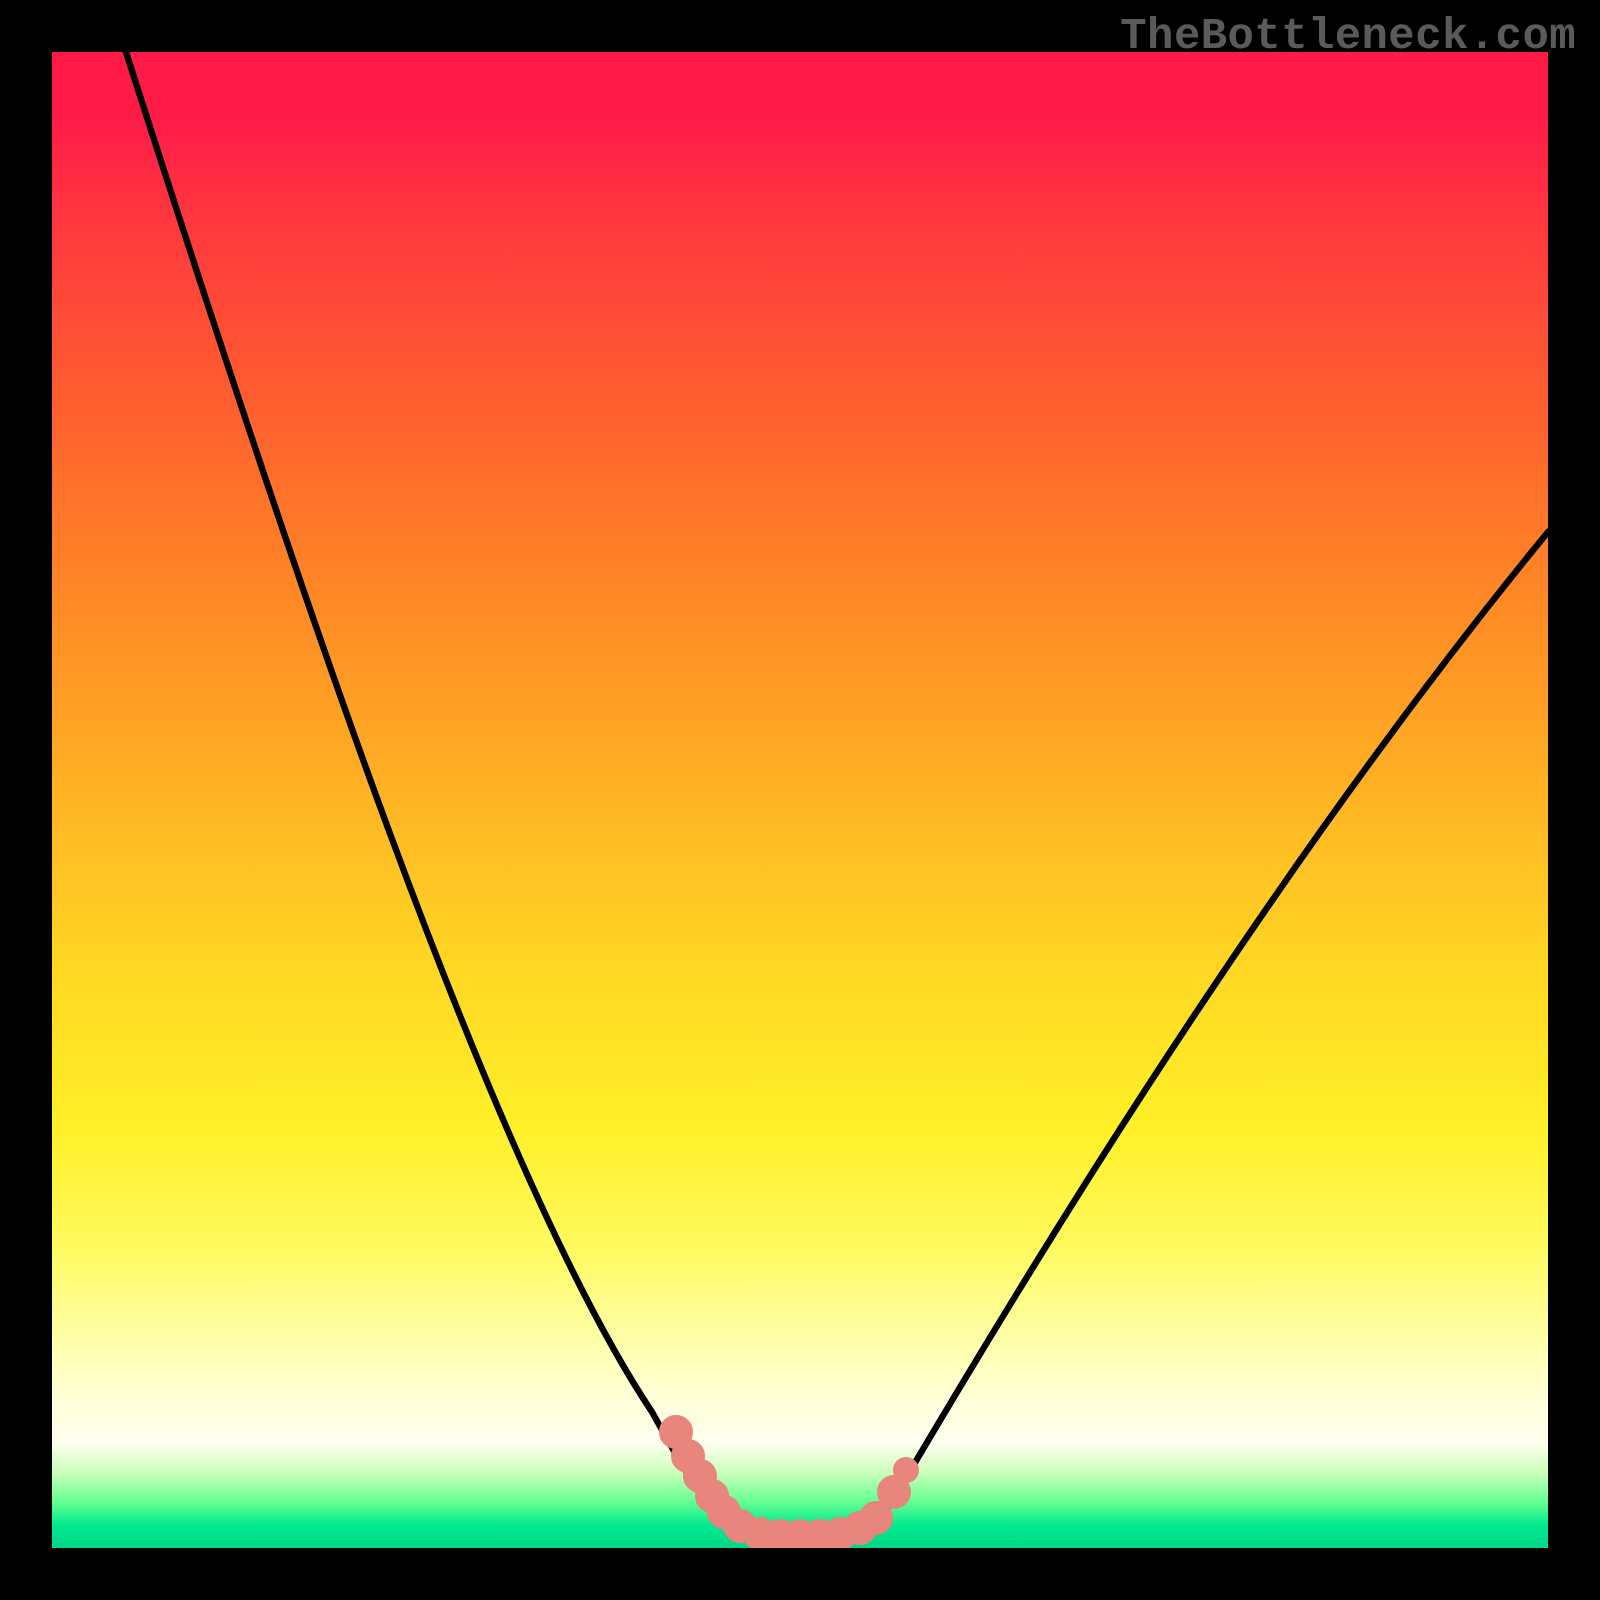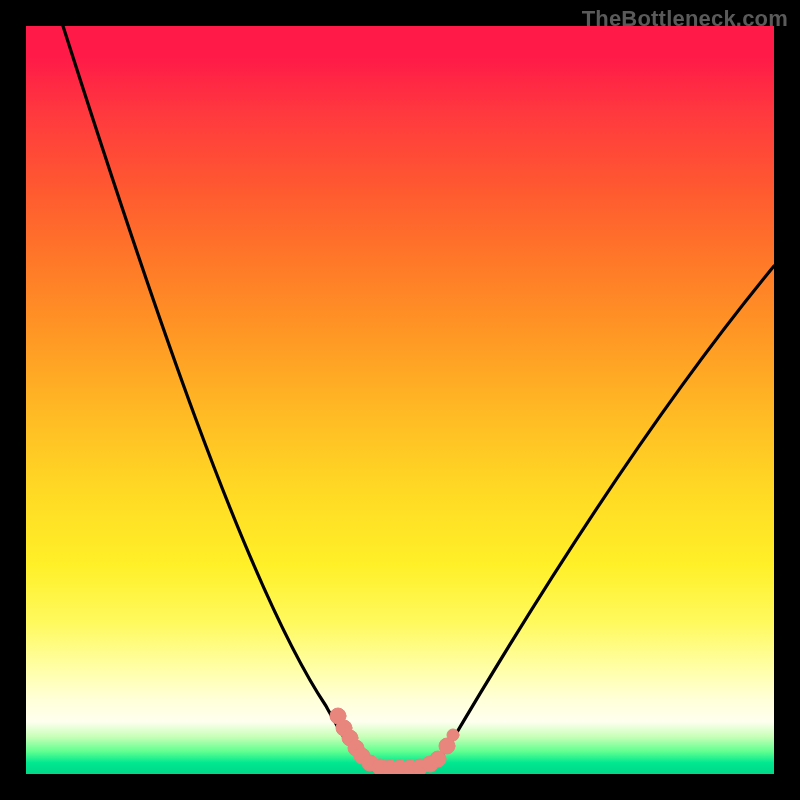--- a/index.html
+++ b/index.html
@@ -39,21 +39,21 @@
       #c8ffb8 95%,
       #60ff90 97%,
       #00e890 98.5%,
       #00d888 100%
     );
   }
   .watermark {
     position: absolute;
     top: 6px;
     right: 12px;
-    font-family: Liberation Sans, sans-serif;
+    font-family: Liberation Mono, monospace;
     font-size: 22px;
     font-weight: 600;
     color: #5a5a5a;
     letter-spacing: 0.2px;
     user-select: none;
   }
   svg.curve {
     position: absolute;
     left: 0;
     top: 0;

